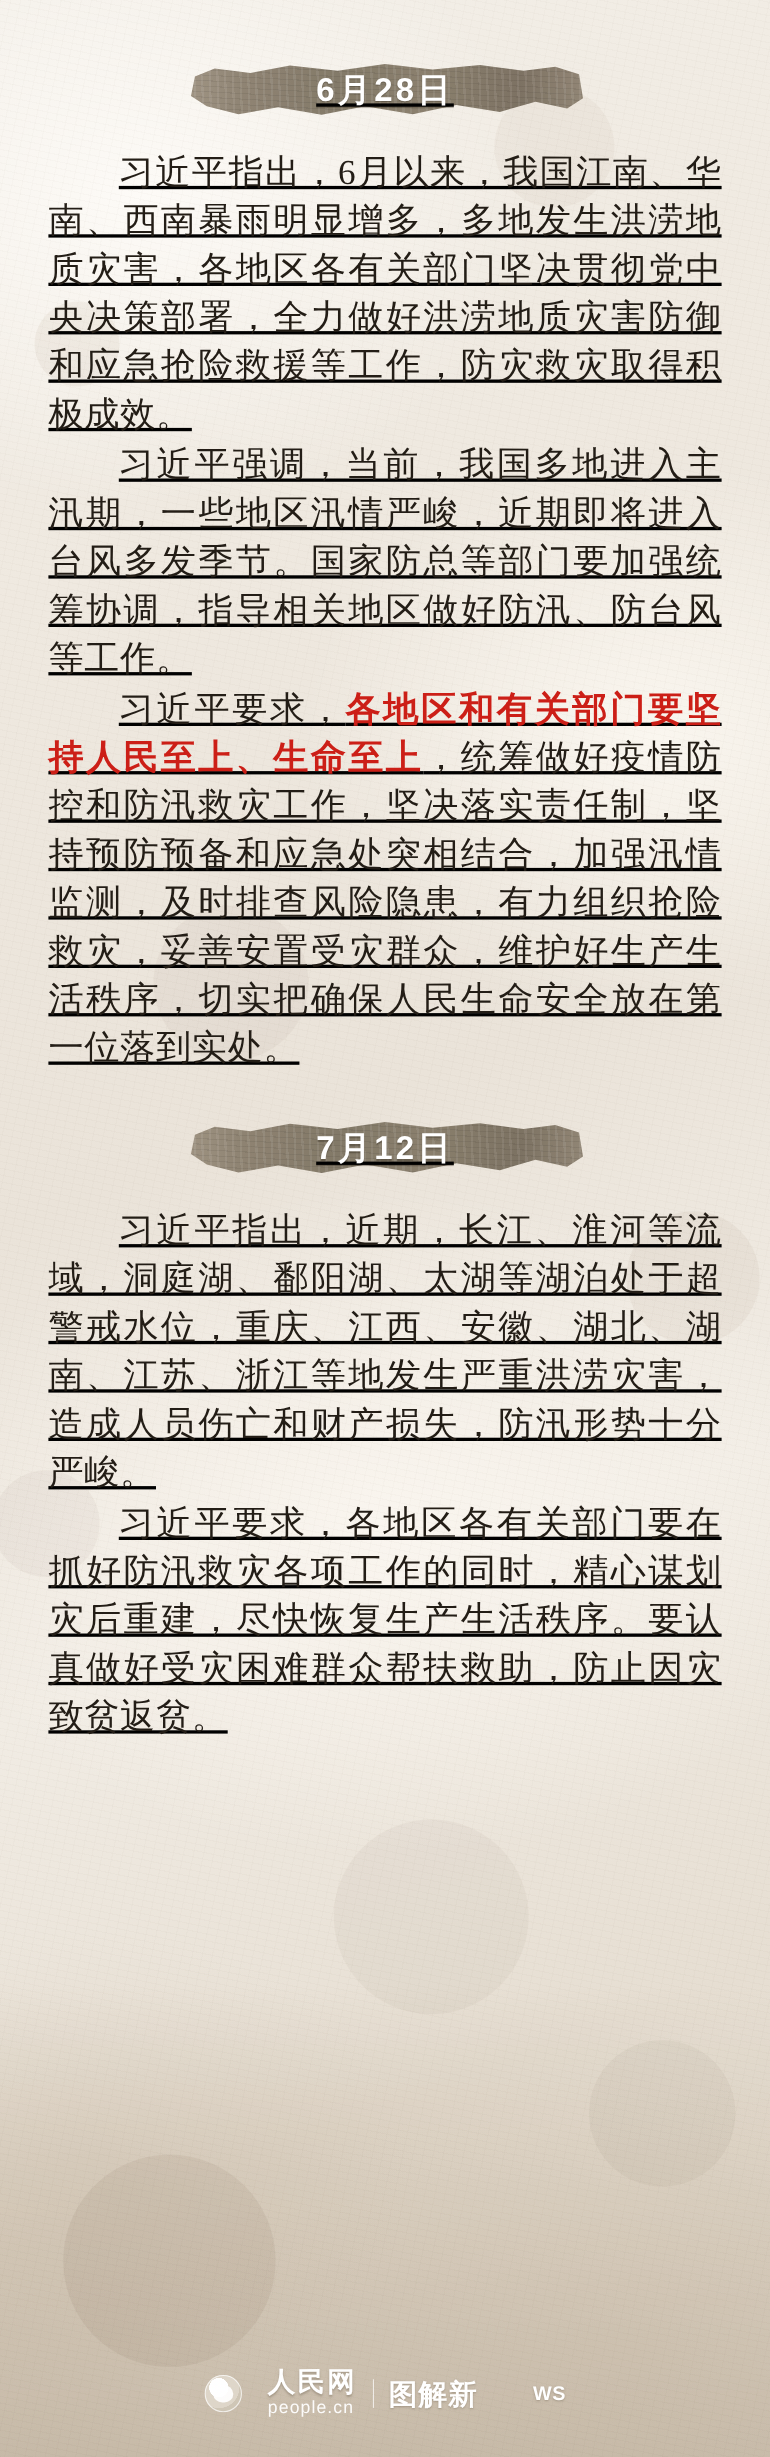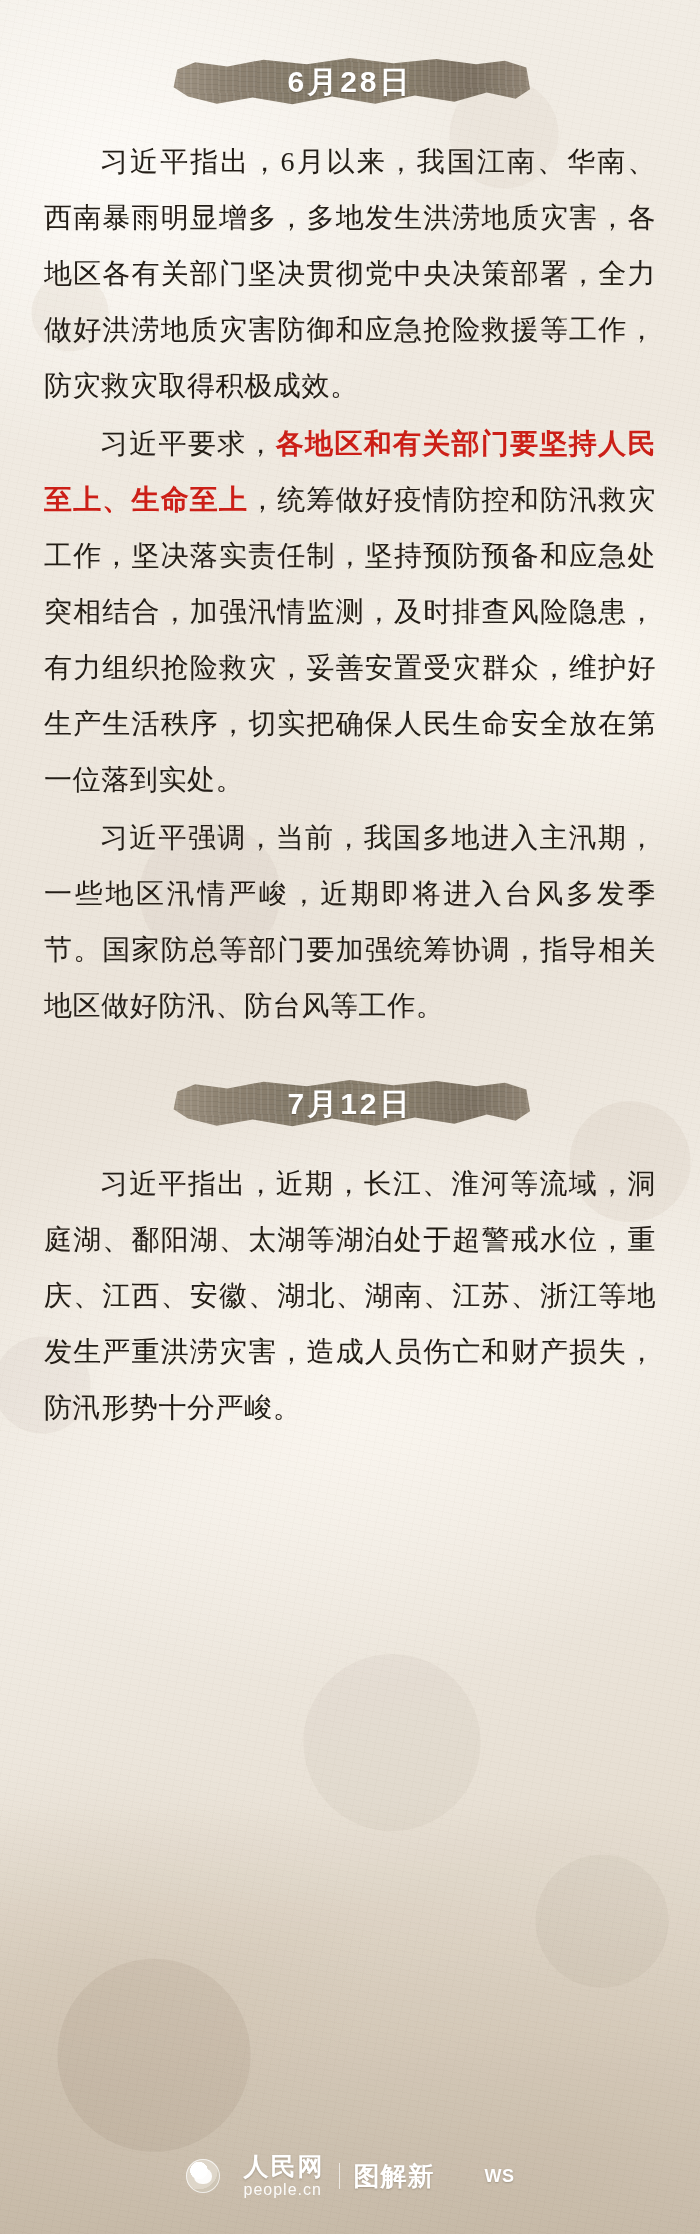--- a/index.html
+++ b/index.html
@@ -59,20 +59,21 @@
     height: 430px;
     pointer-events: none;
     background: linear-gradient(to bottom, rgba(210,198,180,0) 0%, rgba(198,184,164,0.30) 45%, rgba(176,160,138,0.48) 100%);
     mix-blend-mode: multiply;
   }
 
   .content {
     position: relative;
     z-index: 3;
     padding: 0 44px;
+    text-decoration: underline;
   }
 
   
   .banner-wrap {
     position: relative;
     display: flex;
     justify-content: center;
   }
   .banner {
     position: relative;
@@ -109,22 +110,22 @@
     color: #ffffff;
     font-size: 30px;
     font-weight: bold;
     letter-spacing: 3px;
     font-family: "Liberation Sans", sans-serif;
     text-shadow: 0 1px 1px rgba(60,50,38,0.45);
   }
 
   
   .para {
-    font-size: 28px;
-    line-height: 56px;
+    font-size: 32px;
+    line-height: 44px;
     color: #231d16;
     text-align: justify;
     text-justify: inter-ideograph;
     text-indent: 2em;
     margin: 0;
     letter-spacing: 0.6px;
   }
   .sec-body {
     margin-top: 26px;
   }
@@ -238,39 +239,42 @@
         <div class="banner-brush"></div>
         <div class="banner-text">6月28日</div>
       </div>
     </div>
 
     <div class="sec-body">
       <p class="para">
         <span>习近平指出，6月以来，我国江南、华南、西南暴雨明显增多，多地发生洪涝地质灾害，各地区各有关部门坚决贯彻党中央决策部署，全力做好洪涝地质灾害防御和应急抢险救援等工作，防灾救灾取得积极成效。</span>
       </p>
       <p class="para">
+        <span>习近平强调，当前，我国多地进入主汛期，一些地区汛情严峻，近期即将进入台风多发季节。国家防总等部门要加强统筹协调，指导相关地区做好防汛、防台风等工作。</span>
+      </p>
+      <p class="para">
         <span>习近平要求，</span><span class="hl">各地区和有关部门要坚持人民至上、生命至上</span><span>，统筹做好疫情防控和防汛救灾工作，坚决落实责任制，坚持预防预备和应急处突相结合，加强汛情监测，及时排查风险隐患，有力组织抢险救灾，妥善安置受灾群众，维护好生产生活秩序，切实把确保人民生命安全放在第一位落到实处。</span>
-      </p>
-      <p class="para">
-        <span>习近平强调，当前，我国多地进入主汛期，一些地区汛情严峻，近期即将进入台风多发季节。国家防总等部门要加强统筹协调，指导相关地区做好防汛、防台风等工作。</span>
       </p>
     </div>
 
     <div class="gap-2"></div>
 
     <div class="banner-wrap">
       <div class="banner">
         <div class="banner-brush"></div>
         <div class="banner-text">7月12日</div>
       </div>
     </div>
 
     <div class="sec-body">
       <p class="para">
         <span>习近平指出，近期，长江、淮河等流域，洞庭湖、鄱阳湖、太湖等湖泊处于超警戒水位，重庆、江西、安徽、湖北、湖南、江苏、浙江等地发生严重洪涝灾害，造成人员伤亡和财产损失，防汛形势十分严峻。</span>
+      </p>
+      <p class="para">
+        <span>习近平要求，各地区各有关部门要在抓好防汛救灾各项工作的同时，精心谋划灾后重建，尽快恢复生产生活秩序。要认真做好受灾困难群众帮扶救助，防止因灾致贫返贫。</span>
       </p>
     </div>
 
   </div>
 
   <div class="footer">
     <div class="footer-logo">
       <div class="logo-mark"></div>
       <div class="logo-stack">
         <div class="logo-cn">人民网</div>

